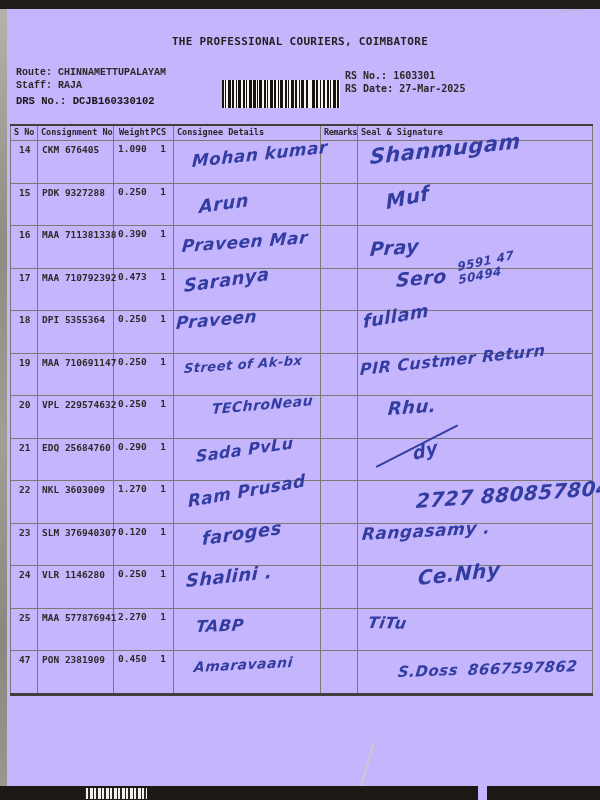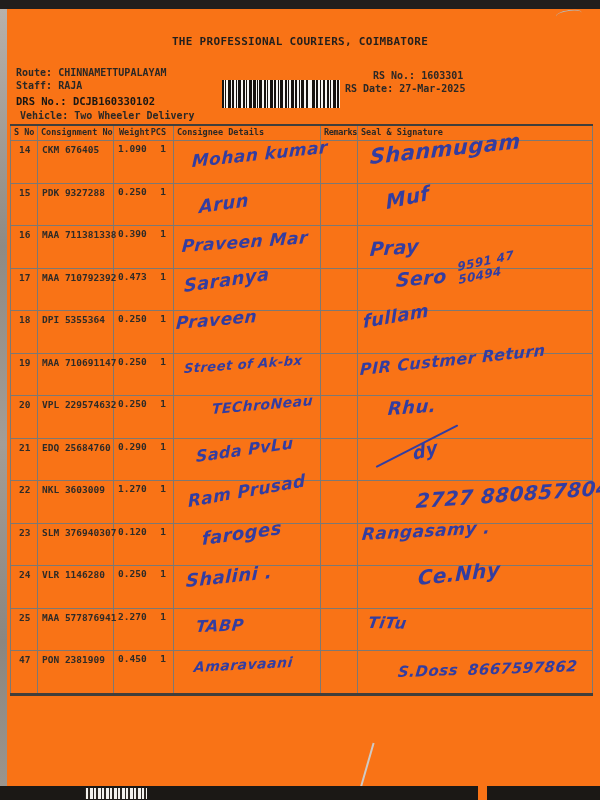--- a/index.html
+++ b/index.html
@@ -1,42 +1,42 @@
 <!DOCTYPE html>
 <html style="--ink: #333da1;"><head>
 <meta charset="utf-8">
 <style>
   html,body{margin:0;padding:0;}
   body{width:600px;height:800px;background:#e8e6e3;font-family:"DejaVu Sans Mono","Liberation Mono",monospace;}
-  .page{position:relative;width:600px;height:800px;background:#f97316;overflow:hidden;}
+  .page{position:relative;width:600px;height:800px;background:#c4b5fd;overflow:hidden;}
 
   
   .top-bar{position:absolute;left:0;top:0;width:600px;height:9px;background:#211e1c;}
   .left-strip{position:absolute;left:0;top:9px;width:7px;height:791px;
     background:linear-gradient(180deg,#b7b1ab 0%,#8f8a84 30%,#a39d97 55%,#8b8680 80%,#9c968f 100%);}
   .bottom-bar-left{position:absolute;left:0;top:786px;width:478px;height:14px;background:#1b1815;}
   .bottom-bar-right{position:absolute;left:487px;top:786px;width:113px;height:14px;background:#1b1815;}
   .bottom-barcode{position:absolute;left:85px;top:788px;width:62px;height:11px;background:
     repeating-linear-gradient(90deg,#2a2520 0 1.5px,#f4f2ee 1.5px 3.5px,#2a2520 3.5px 5px,#f4f2ee 5px 8px);}
   .faint-stroke{position:absolute;left:366px;top:742px;width:2px;height:48px;background:#cfcac5;transform:rotate(16deg);}
   .corner-mark{position:absolute;left:556px;top:10px;width:26px;height:8px;border-top:1.5px solid #b9b4ae;border-radius:50%;transform:rotate(-8deg);}
 
   
   .doc-title{position:absolute;left:0;top:35px;width:600px;text-align:center;
     font-size:11px;font-weight:bold;color:#221f1d;letter-spacing:.3px;}
   .doc-subtitle{position:absolute;left:0;top:51px;width:600px;text-align:center;
     font-size:11px;font-weight:bold;color:#221f1d;letter-spacing:.2px;}
-  .info-line{position:absolute;left:16px;font-size:10px;font-weight:bold;color:#2b2826;white-space:pre;}
+  .info-line{position:absolute;left:16px;font-size:10px;font-weight:bold;color:#2b2826;white-space:pre;font-family:Liberation Mono, monospace;}
   .route{top:67px;} .staff{top:80px;}
   .drs{top:95px;font-size:10.5px;color:#181614;}
   .vehicle{top:110px;left:20px;}
   .barcode{position:absolute;left:222px;top:80px;width:118px;height:28px;background:
     repeating-linear-gradient(90deg,#17130f 0 2px,#f8f6f2 2px 3.5px,#17130f 3.5px 4.5px,#f8f6f2 4.5px 6px,#17130f 6px 9px,#f8f6f2 9px 10.5px);}
   .rs-line{position:absolute;left:345px;font-size:10px;font-weight:bold;color:#2b2826;white-space:pre;}
-  .rs-no{top:70px;margin-left:28px;} .rs-date{top:83px;}
+  .rs-no{top:70px;} .rs-date{top:83px;}
 
   
   table.runsheet{position:absolute;left:10px;top:124px;width:582px;border-collapse:collapse;table-layout:fixed;
     border-top:2px solid #413e3b;border-bottom:3px solid #413e3b;}
   table.runsheet th,table.runsheet td{border:1px solid #7d7873;vertical-align:top;overflow:visible;}
   table.runsheet th{height:12px;font-size:8.5px;font-weight:bold;color:#2b2826;text-align:left;padding:1px 1px 1px 3px;white-space:nowrap;}
   th.h-wp{display:table-cell;} th.h-wp .wlab{float:left;padding-left:2px;text-align:center;} th.h-wp .plab{float:right;padding-right:6px;}
   th.h-rem{font-size:8px;letter-spacing:-.4px;padding-left:1px;}
   th.h-seal{padding-left:14px;}
   table.runsheet td{height:39.5px;font-size:9.5px;font-weight:bold;color:#2e2b28;position:relative;}
@@ -58,21 +58,20 @@
 
   <div class="top-bar"></div>
   <div class="left-strip"></div>
   <div class="corner-mark"></div>
 
   <div class="doc-title">THE PROFESSIONAL COURIERS, COIMBATORE</div>
 
   <div class="info-line route">Route: CHINNAMETTUPALAYAM</div>
   <div class="info-line staff">Staff: RAJA</div>
   <div class="info-line drs">DRS No.: DCJB160330102</div>
-  <div class="info-line vehicle">Vehicle: Two Wheeler Delivery</div>
 
   <div class="barcode"></div>
   <div class="rs-line rs-no">RS No.: 1603301</div>
   <div class="rs-line rs-date">RS Date: 27-Mar-2025</div>
 
   <table class="runsheet">
     <colgroup>
       <col style="width:27px">
         <col style="width:76px">
         <col style="width:60px">

